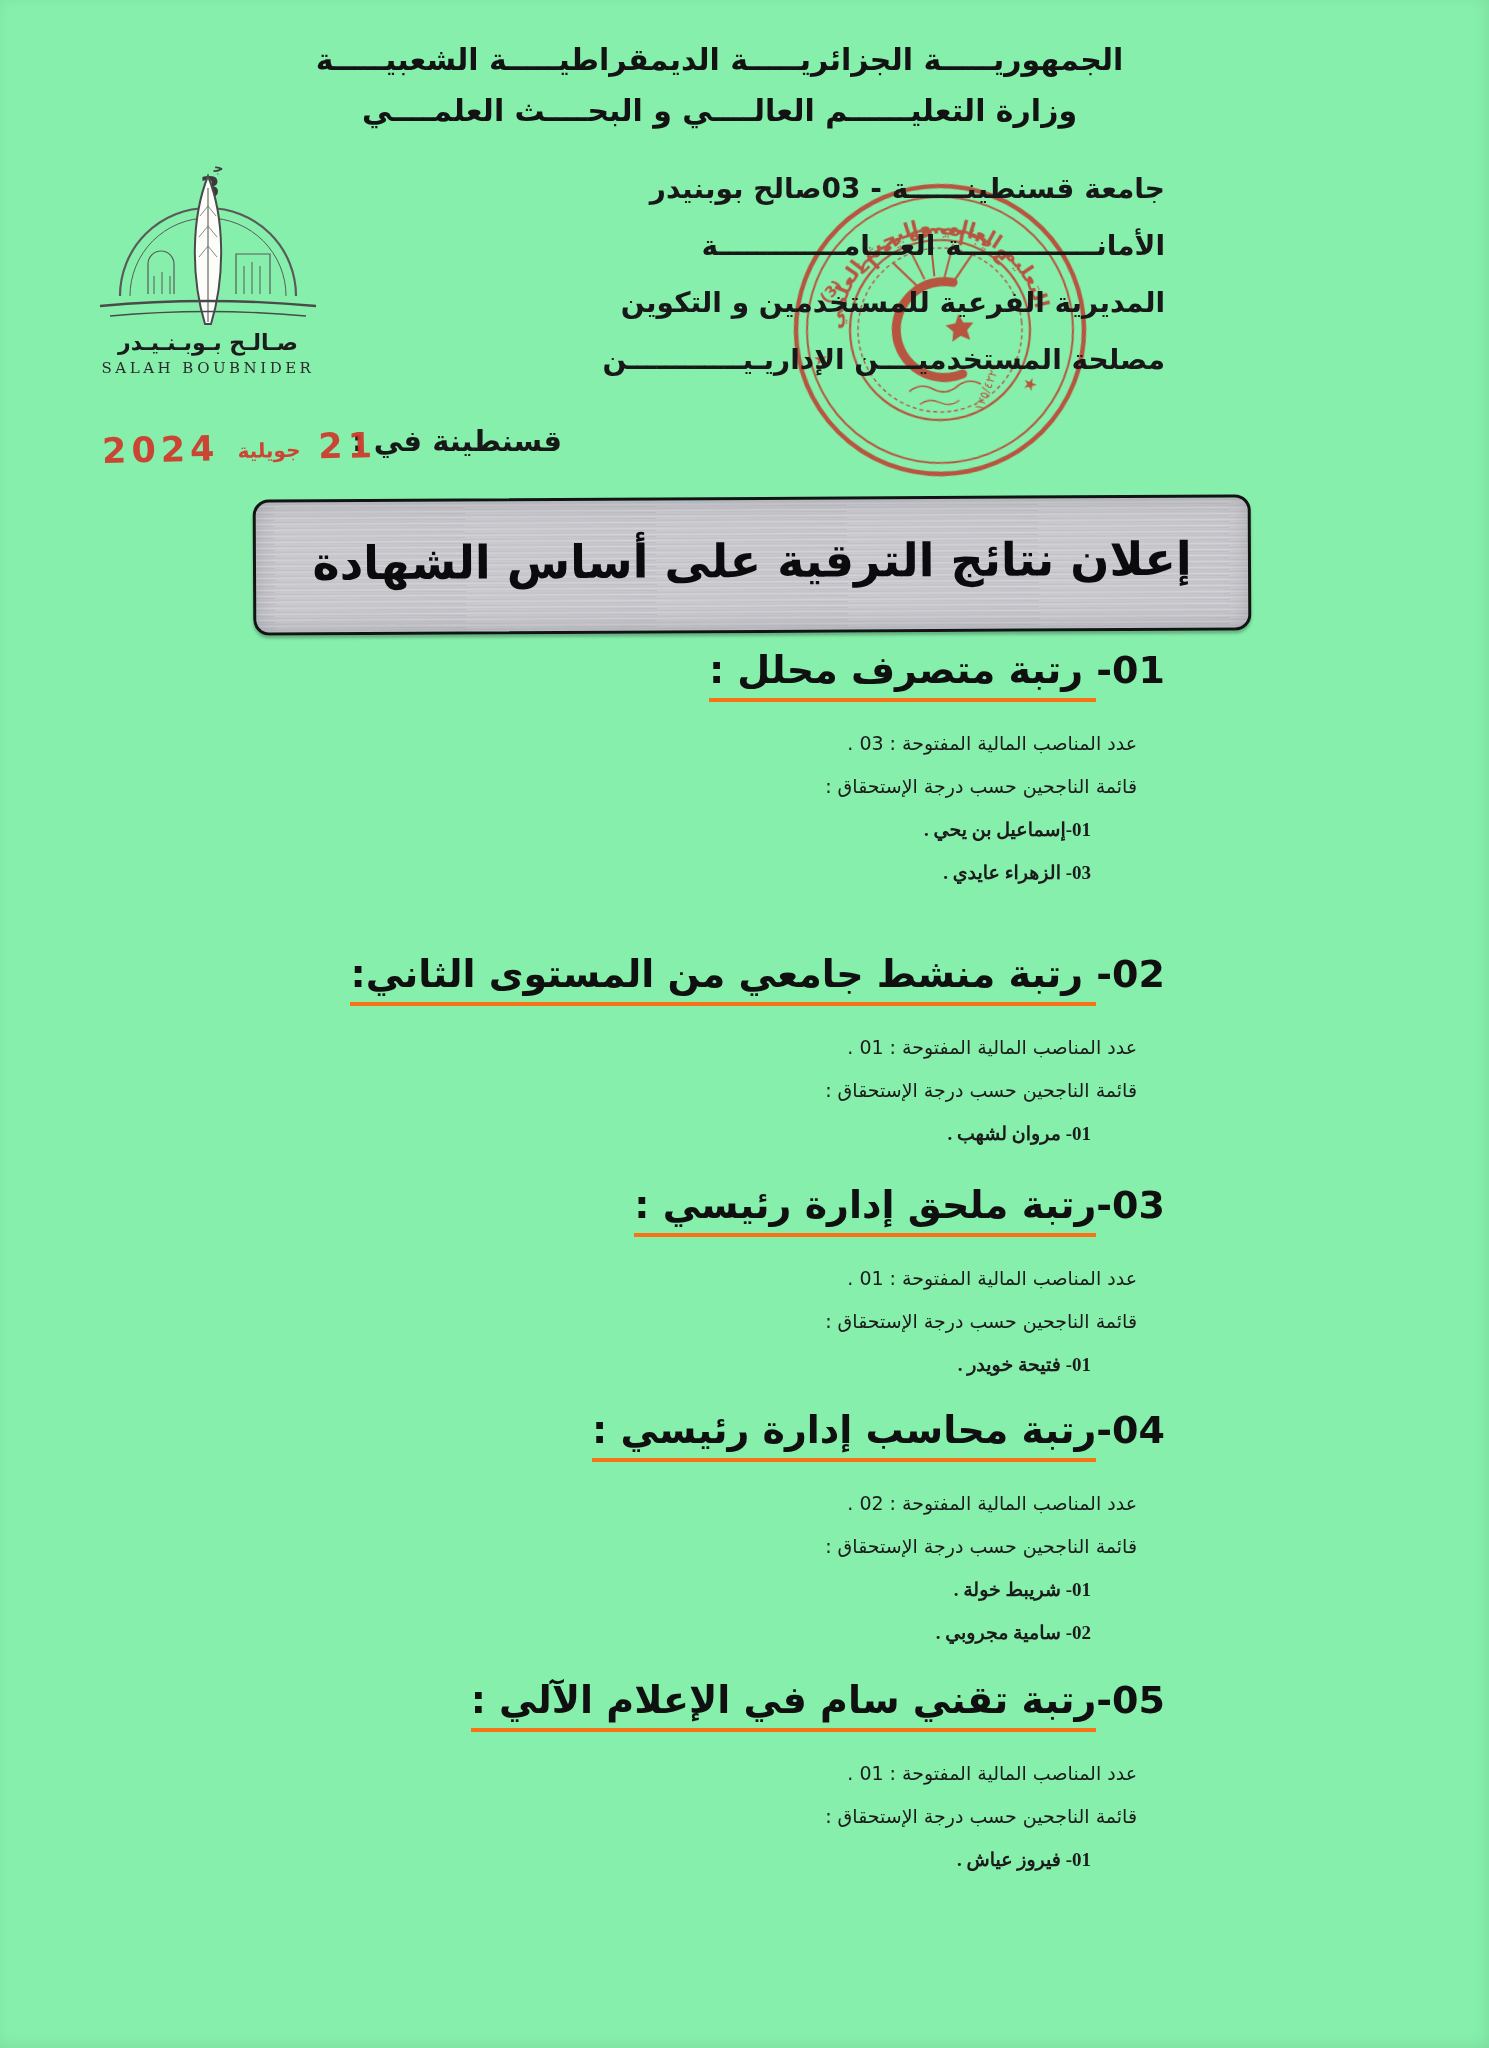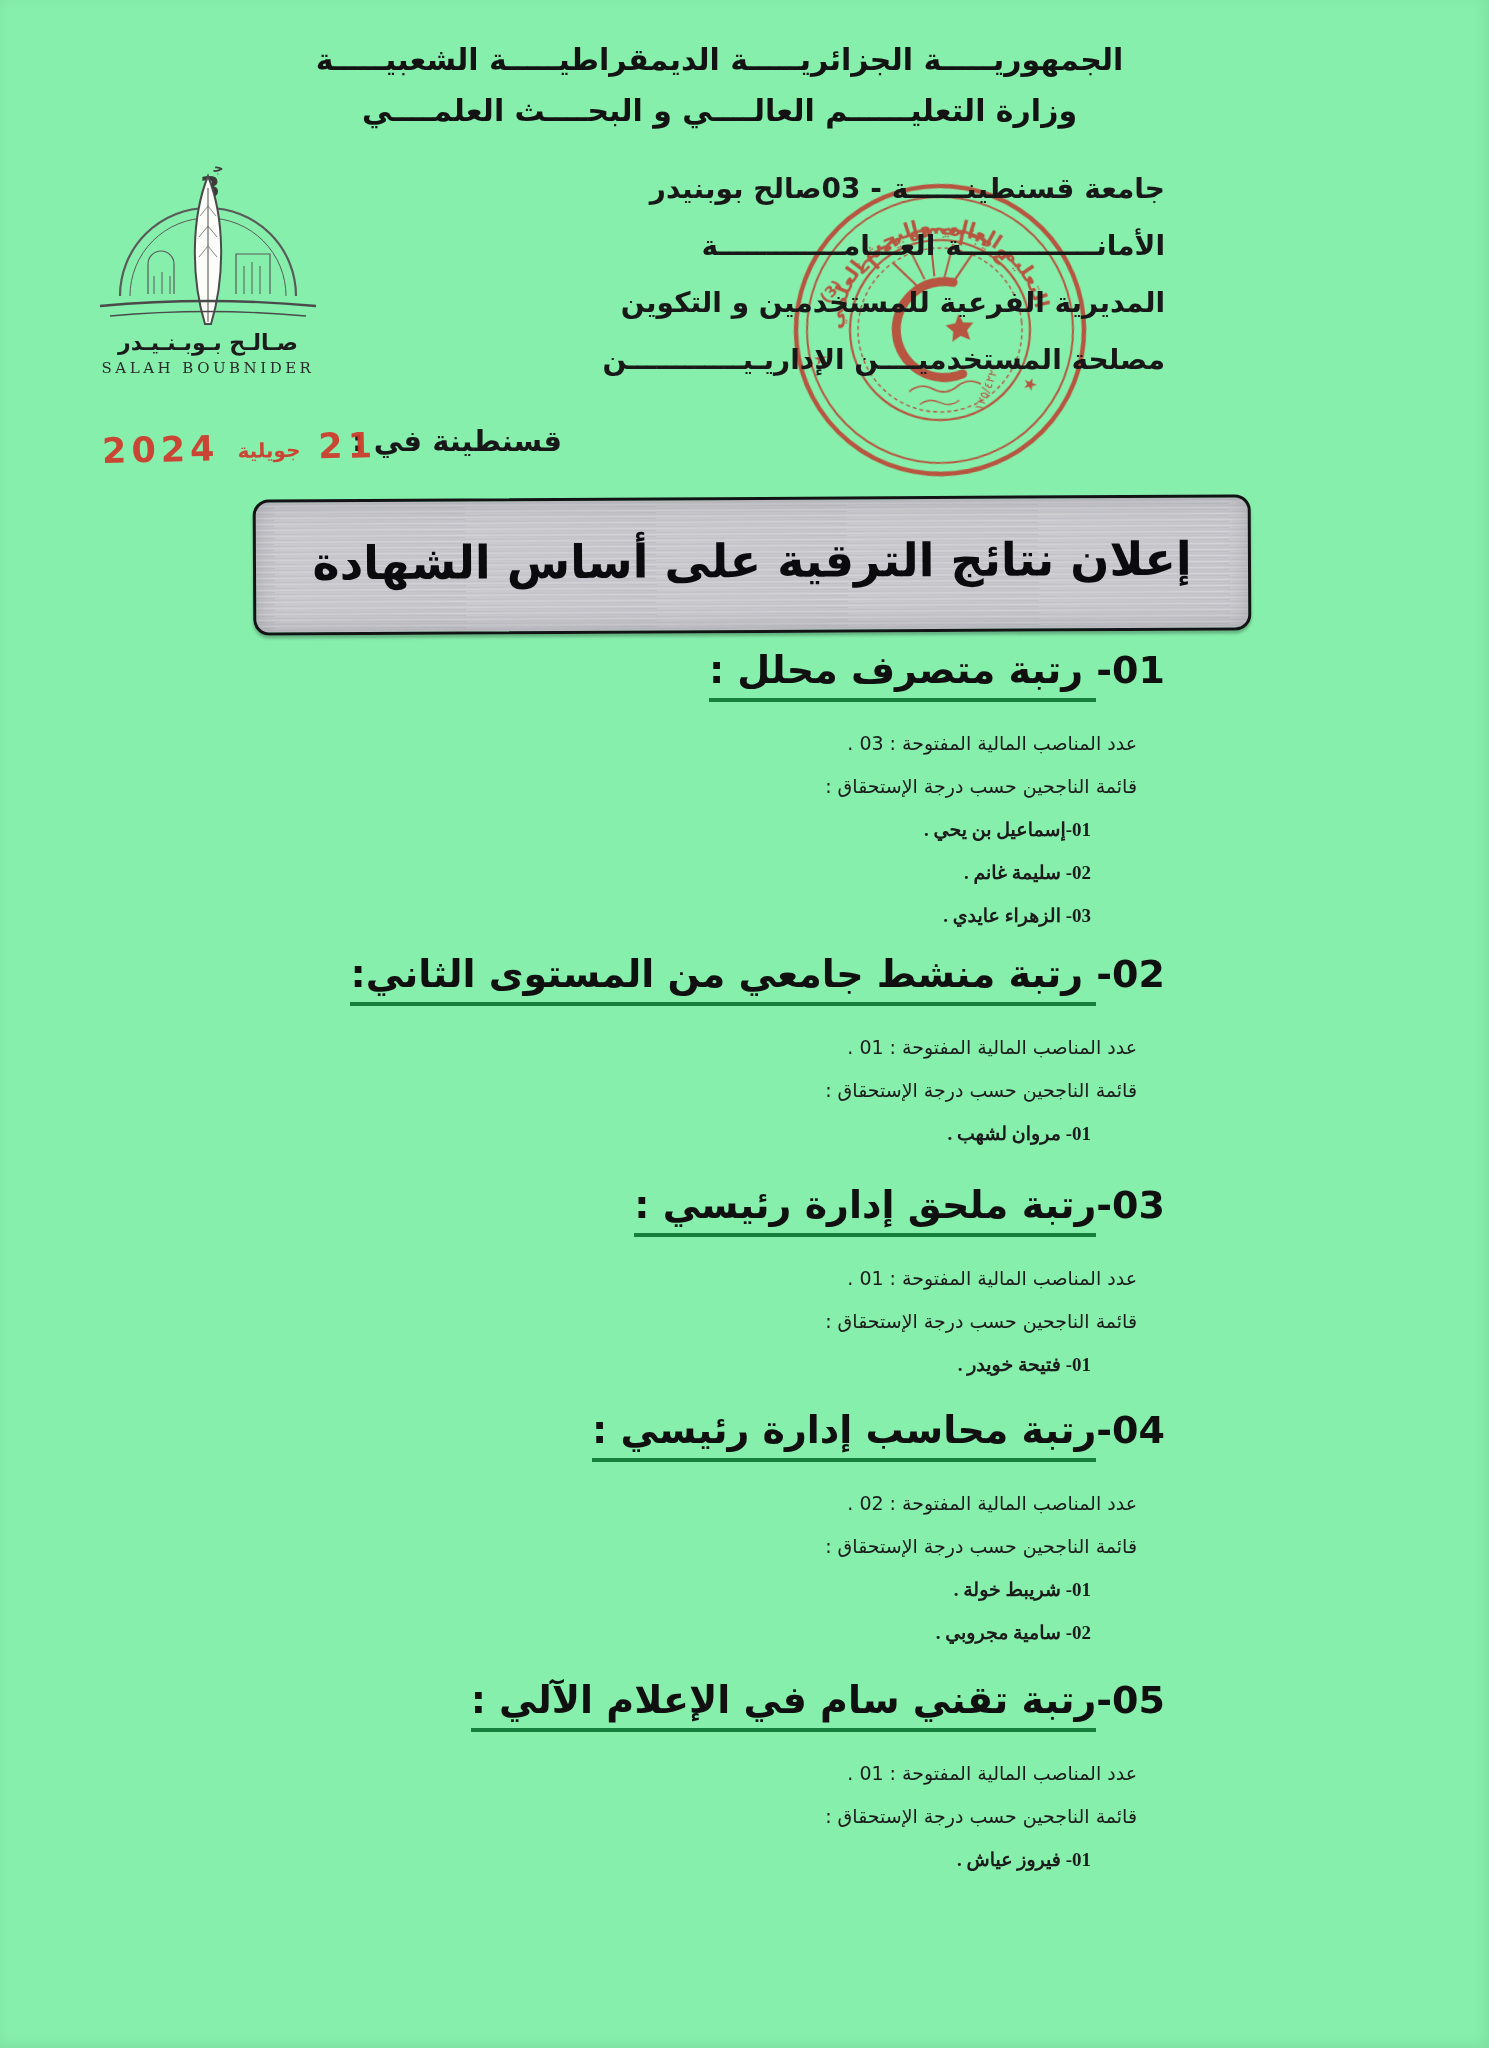--- a/index.html
+++ b/index.html
@@ -34,21 +34,21 @@
     border:3px solid #131316;border-radius:16px;
     background:repeating-linear-gradient(180deg,#cbcbd0 0px,#c2c2c8 2px,#d3d3d7 4px,#bebec4 6px);
     box-shadow:0 3px 3px rgba(0,0,0,.25), inset 0 0 22px rgba(110,110,120,.38);
     display:flex;align-items:center;justify-content:center;
     transform:rotate(-.3deg);
   }
   .title-box .t{font-size:46px;font-weight:bold;color:#0b0b0d;margin-top:-8px;}
   
   .sec{position:absolute;right:324px;left:60px;text-align:right;}
   .sec-h{margin:0 0 30px 0;font-size:38px;font-weight:bold;color:#101010;}
-  .sec-h .sec-title{border-bottom:4px solid #15803d;padding-bottom:6px;}
+  .sec-h .sec-title{border-bottom:4px solid #f97316;padding-bottom:6px;}
   .sec-body{font-size:19px;line-height:43px;color:#1b1b1b;}
   .b-line{margin-left:0;margin-right:28px;font-weight:500;}
   .n-line{margin-right:74px;font-weight:bold;font-family:Liberation Serif, serif;}
   .s1{top:648px}.s2{top:952px}.s3{top:1183px}.s4{top:1408px}.s5{top:1678px}
 </style>
 </head>
 <body>
 
 <div class="page">
 
@@ -143,21 +143,20 @@
   <div class="title-box">
     <div class="t">إعلان نتائج الترقية على أساس الشهادة</div>
   </div>
 
   <section class="sec s1">
     <h2 class="sec-h"><span class="sec-num">01-</span><span class="sec-title"> رتبة متصرف محلل :</span></h2>
     <div class="sec-body">
       <div class="b-line">عدد المناصب المالية المفتوحة : 03 .</div>
       <div class="b-line">قائمة الناجحين حسب درجة الإستحقاق :</div>
       <div class="n-line">01-إسماعيل بن يحي .</div>
-      <div class="n-line">02- سليمة غانم .</div>
       <div class="n-line">03- الزهراء عايدي .</div>
     </div>
   </section>
 
   <section class="sec s2">
     <h2 class="sec-h"><span class="sec-num">02-</span><span class="sec-title"> رتبة منشط جامعي من المستوى الثاني:</span></h2>
     <div class="sec-body">
       <div class="b-line">عدد المناصب المالية المفتوحة : 01 .</div>
       <div class="b-line">قائمة الناجحين حسب درجة الإستحقاق :</div>
       <div class="n-line">01- مروان لشهب .</div>

